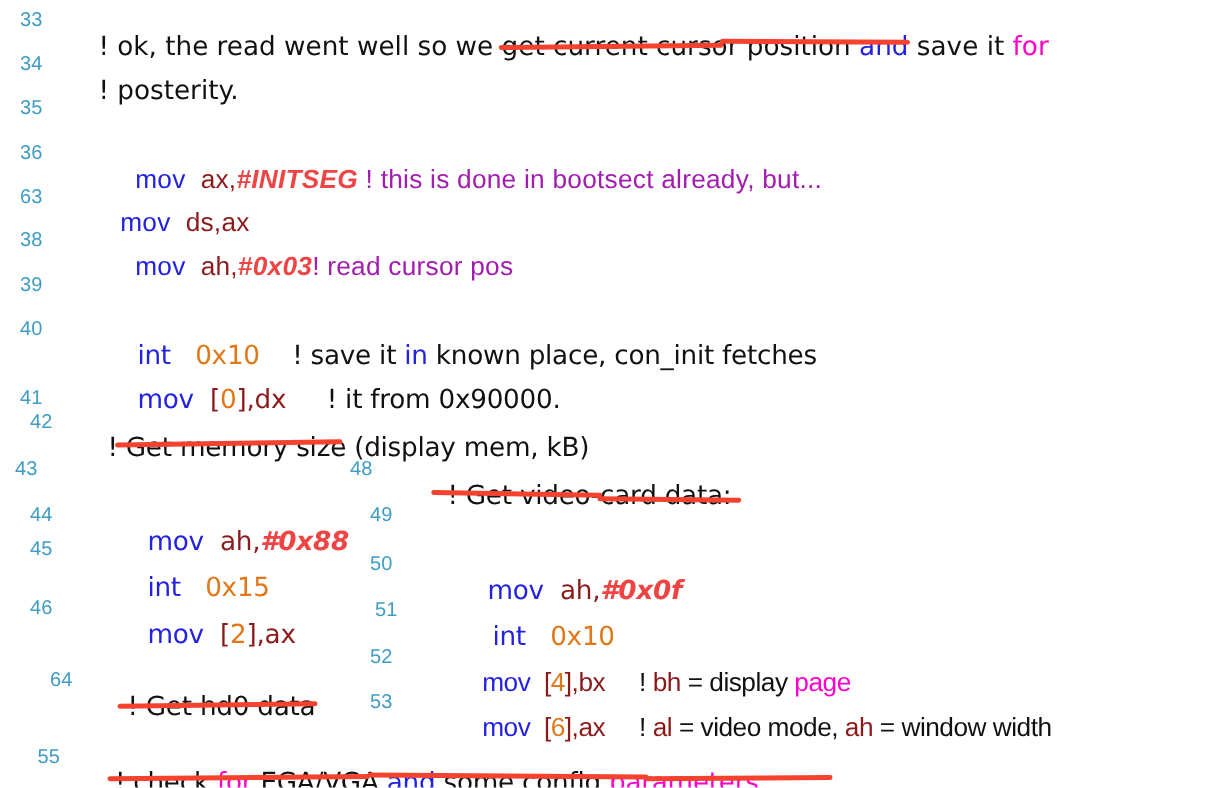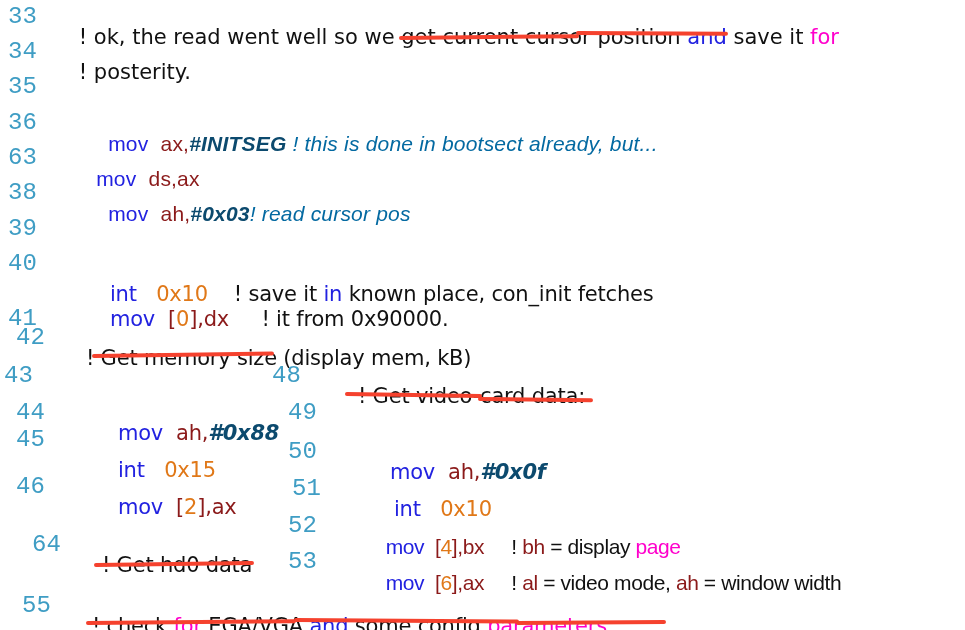--- a/index.html
+++ b/index.html
@@ -21,32 +21,32 @@
     position:absolute;
     white-space:pre;
     font-size:21px;
     line-height:21px;
     color:#111111;
     font-family:"DejaVu Sans","Liberation Sans",sans-serif;
   }
   .lineno{
     position:absolute;
     white-space:pre;
-    font-size:24px;
+    font-size:16px;
     line-height:21px;
     color:#3f9dc4;
-    font-family:Liberation Mono, monospace;
-    text-align:left;
+    font-family:Liberation Sans, sans-serif;
+    text-align:center;
   }
   
   .kw   {color:#2222e0;}            
   .reg  {color:#8b1a1a;}            
-  .imm  {color:#0c4a6e;font-style:italic;font-weight:bold;} 
+  .imm  {color:#ef4444;font-style:italic;font-weight:bold;} 
   .num  {color:#e07818;}            
-  .cmt  {color:#0369a1;font-style:italic;margin-top:30px;}            
+  .cmt  {color:#a21caf;margin-top:30px;}            
   .blue {color:#2222e0;}            
   .mag  {color:#ff00cc;}            
   .brk  {color:#8b1a1a;}
   
   .f-a {font-family:"DejaVu Sans","Liberation Sans",sans-serif;}
   .f-b {font-family:"Liberation Sans",sans-serif;letter-spacing:.2px;}
   .f-c {font-family:"DejaVu Sans",sans-serif;letter-spacing:-.2px;}
   .f-d {font-family:"Liberation Sans",sans-serif;font-stretch:condensed;letter-spacing:-.4px;}
   
   .ul{
@@ -90,21 +90,21 @@
   </div>
 
   <div class="lineno" style="left:8px;top:182px;width:34px;">38</div>
   <div class="line f-b" style="left:84px;top:182px;">
     <span class="kw">mov</span><span>  </span><span class="reg">ah,</span><span class="imm">#0x03</span><span class="cmt">! read cursor pos</span>
   </div>
 
   <div class="lineno" style="left:8px;top:218px;width:34px;">39</div>
 
   <div class="lineno" style="left:8px;top:253px;width:34px;">40</div>
-  <div class="line f-c" style="left:84px;top:263px;">
+  <div class="line f-c" style="left:84px;top:253px;">
     <span class="kw">int</span><span>   </span><span class="num">0x10</span><span>    </span><span>! save it </span><span class="blue">in</span><span> known place, con_init fetches</span>
   </div>
 
   <div class="lineno" style="left:8px;top:288px;width:34px;margin-top:20px;">41</div>
   <div class="line f-c" style="left:84px;top:288px;">
     <span class="kw">mov</span><span>  </span><span class="brk">[</span><span class="num">0</span><span class="brk">],</span><span class="reg">dx</span><span>     </span><span>! it from 0x90000.</span>
   </div>
 
   <div class="lineno" style="left:16px;top:327px;width:34px;">42</div>
   <div class="line f-c" style="left:60px;top:327px;">

